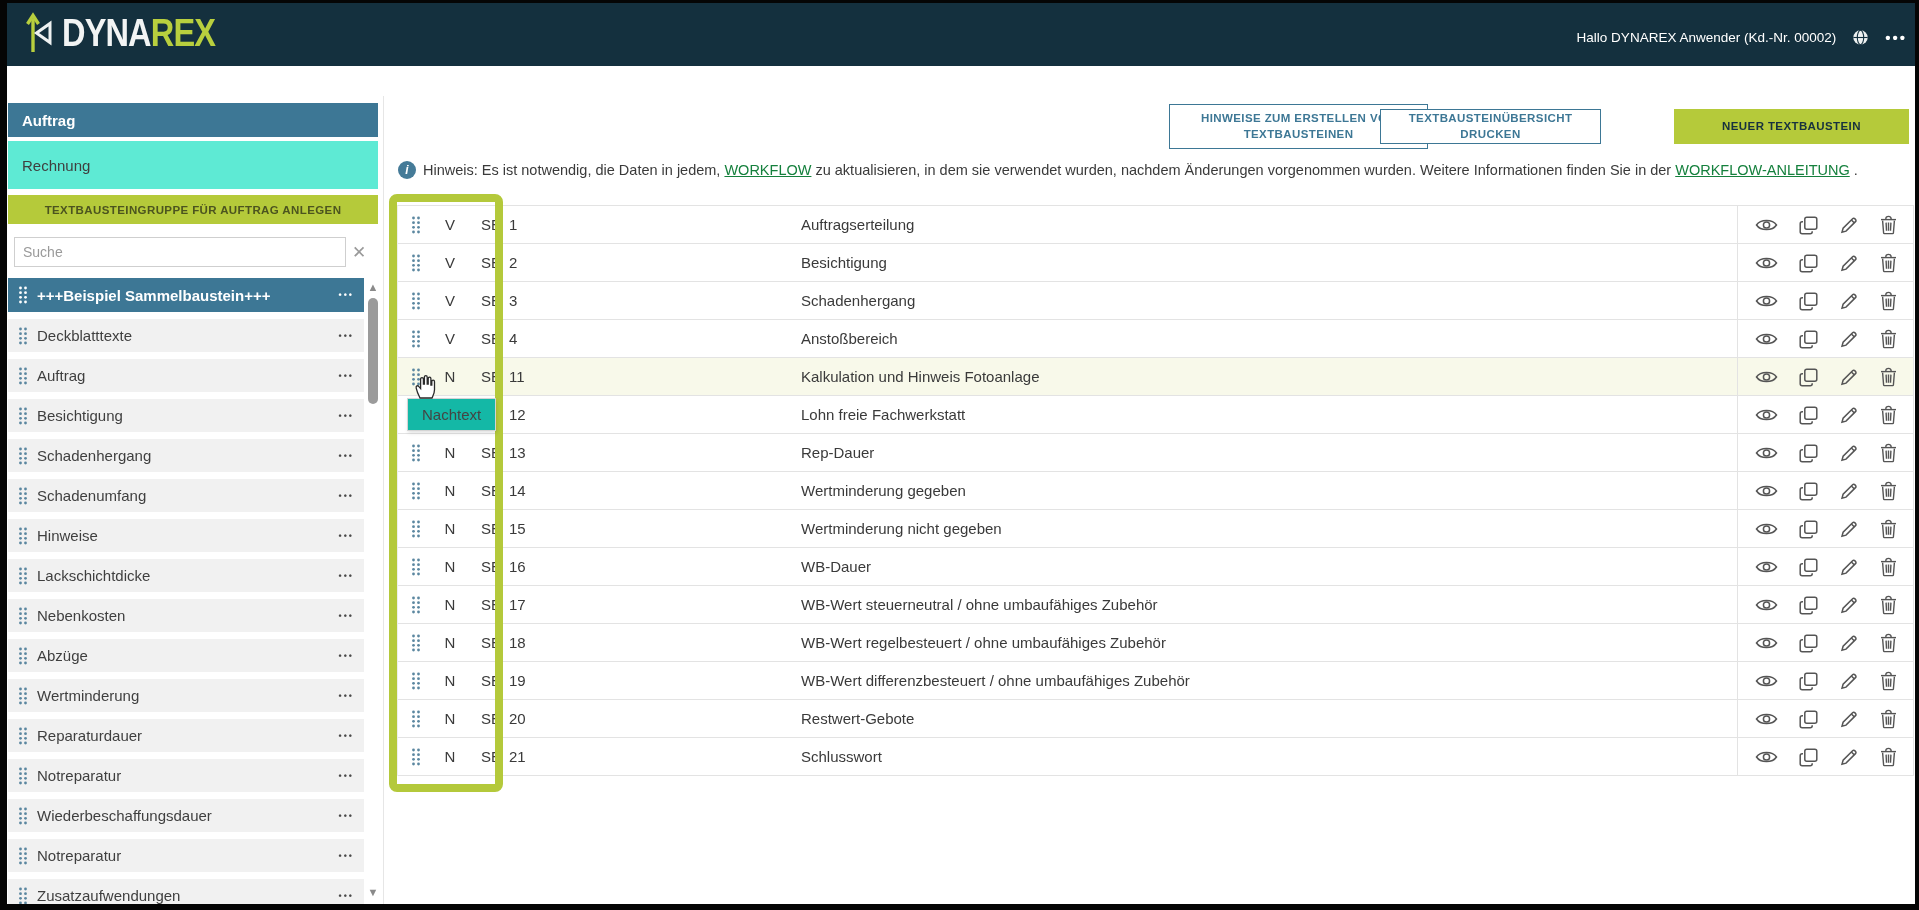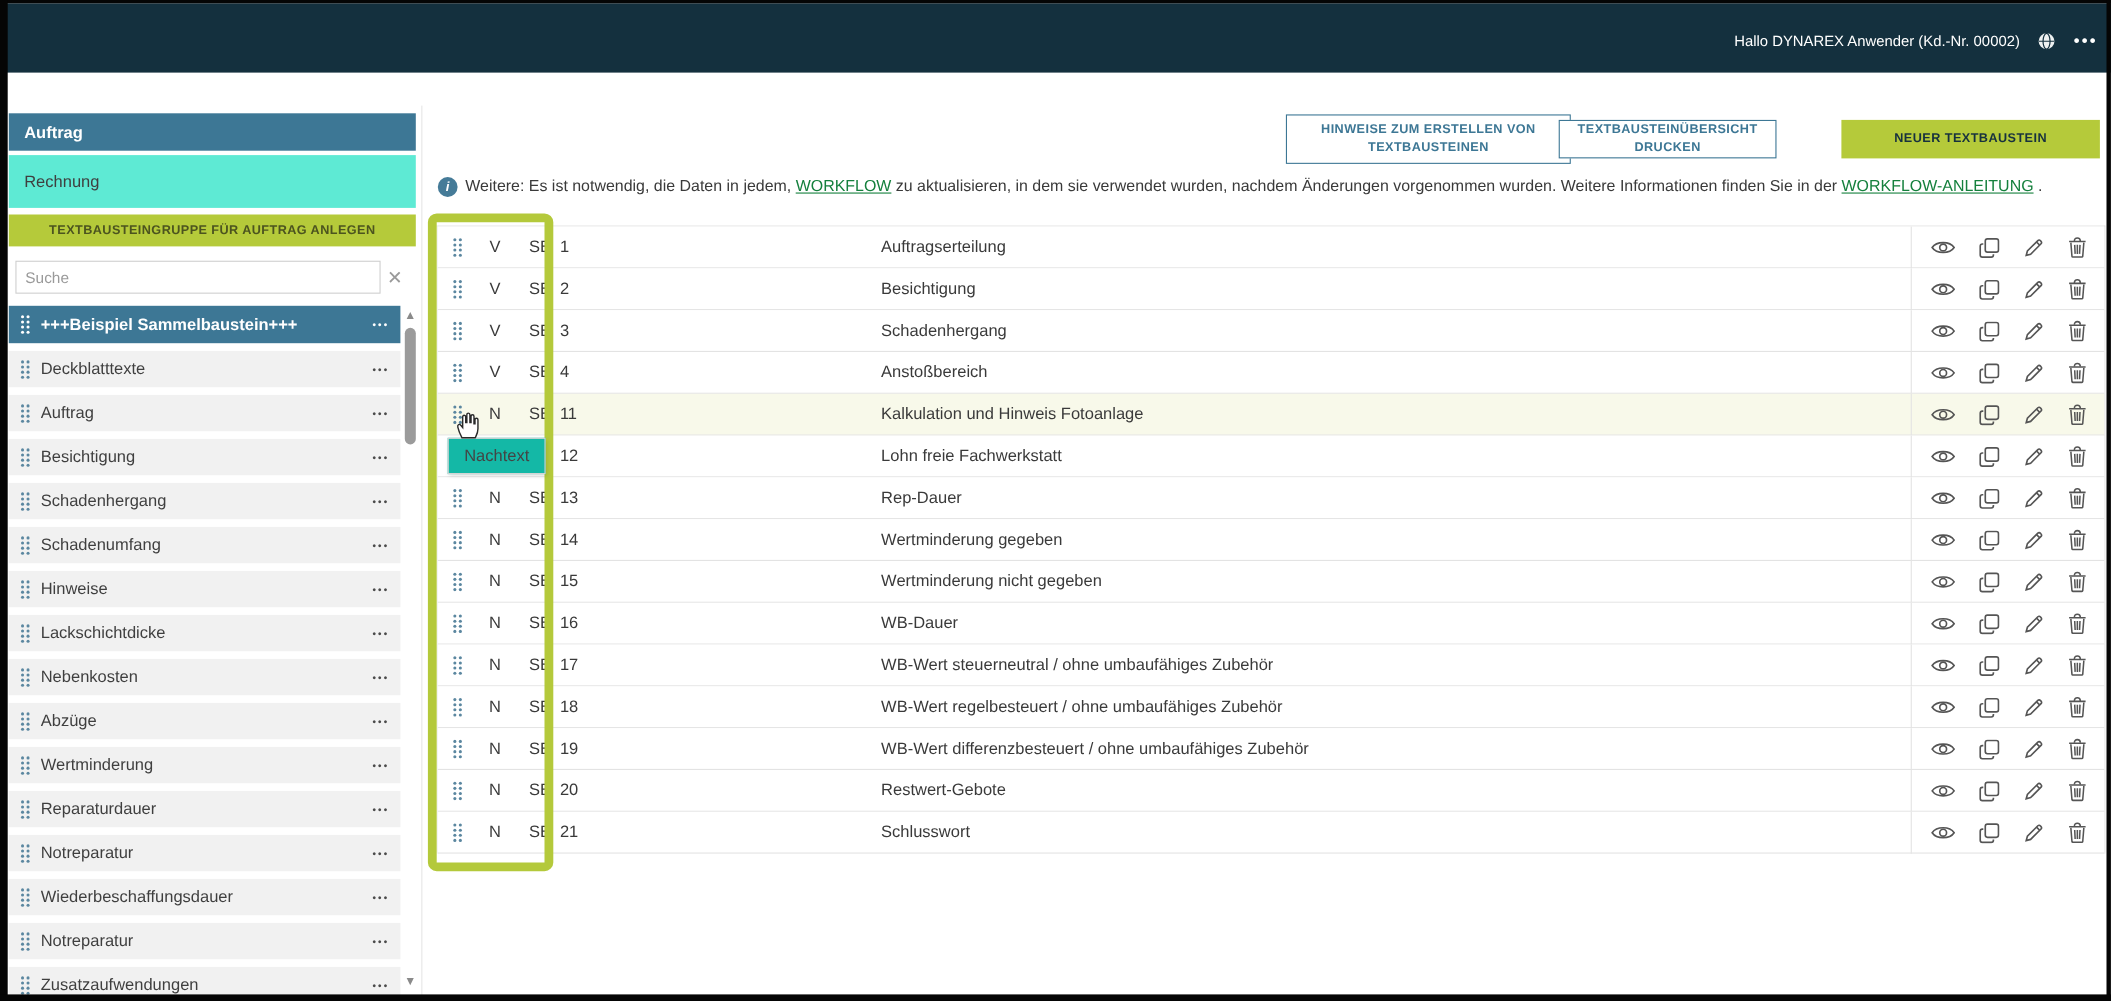--- a/index.html
+++ b/index.html
@@ -55,21 +55,21 @@
   #sb-scroll-up{position:absolute;left:367px;top:281px;width:12px;height:12px;color:#8a8a8a;font-size:11px;line-height:12px;text-align:center;cursor:pointer;}
   #sb-scroll-thumb{position:absolute;left:368px;top:298px;width:10px;height:106px;background:#9b9b9b;border-radius:5px;cursor:pointer;}
   #sb-scroll-down{position:absolute;left:367px;top:886px;width:12px;height:12px;color:#8a8a8a;font-size:11px;line-height:12px;text-align:center;cursor:pointer;}
   #sidebar-divider{position:absolute;left:383px;top:96px;width:1px;height:814px;background:#e6e6e6;}
 
   
   .mbtn{position:absolute;display:flex;align-items:center;justify-content:center;text-align:center;
     font-size:11.5px;font-weight:700;letter-spacing:.4px;cursor:pointer;line-height:1.35;}
   .mbtn.outline{background:#fff;border:1px solid #3d7795;color:#3d7795;}
   #btn-hints{left:1169px;top:104px;width:259px;height:45px;padding:0 20px;}
-  #btn-print{left:1417px;top:109px;width:198px;height:35px;}
+  #btn-print{left:1380px;top:109px;width:221px;height:35px;}
   #btn-new{left:1674px;top:109px;width:235px;height:35px;background:#b5ca3a;color:#17313e;}
 
   
   #hint-icon{position:absolute;left:398px;top:161px;width:18px;height:18px;border-radius:50%;background:#457b98;
     color:#fff;font-size:12px;font-weight:700;display:flex;align-items:center;justify-content:center;font-style:italic;}
   #hint-text{position:absolute;left:423px;top:162px;width:1480px;font-size:14.5px;color:#3a3a3a;white-space:nowrap;}
   #hint-text a{color:#15803d;text-decoration:underline;cursor:pointer;}
 
   
   #table{position:absolute;left:397px;top:205px;width:1517px;border-top:1px solid #e3e3e3;
@@ -93,20 +93,28 @@
   #tooltip{position:absolute;left:407px;top:398px;background:#14b8a6;border:1px solid #d4d4d4;
     box-shadow:1px 2px 4px rgba(0,0,0,.12);padding:7px 14px;font-size:15px;color:#444;z-index:50;}
   #cursor{position:absolute;left:412px;top:372px;z-index:60;}
 </style>
 </head>
 <body>
 
 <div id="page">
 
   <div id="topbar">
+    <div id="logo">
+      <svg width="32" height="42" viewBox="0 0 32 42">
+        <path d="M7 40 L7 7" stroke="#b8cf3e" stroke-width="3.4" fill="none"></path>
+        <path d="M1.5 12 L7 3.5 L12.5 12" stroke="#b8cf3e" stroke-width="3.4" fill="none"></path>
+        <path d="M10.5 21 L24 11.5 L24 30.5 Z" stroke="#eef1f1" stroke-width="3" fill="none"></path>
+      </svg>
+      <span id="logo-text"><span class="l1">DYNA</span><span class="l2">REX</span></span>
+    </div>
     <div id="user-area">
       <span id="greeting">Hallo DYNAREX Anwender (Kd.-Nr. 00002)</span>
       <svg width="17" height="17" viewBox="0 0 17 17">
         <circle cx="8.5" cy="8.5" r="7.2" fill="#eef1f1"></circle>
         <ellipse cx="8.5" cy="8.5" rx="3.2" ry="7.2" fill="none" stroke="#14303e" stroke-width="1.1"></ellipse>
         <path d="M1.3 8.5 L15.7 8.5" stroke="#14303e" stroke-width="1.1"></path>
       </svg>
       <span id="menu-dots">•••</span>
     </div>
   </div>
@@ -425,21 +433,21 @@
   <div id="sb-scroll-up">▲</div>
   <div id="sb-scroll-thumb"></div>
   <div id="sb-scroll-down">▼</div>
   <div id="sidebar-divider"></div>
 
   <div id="btn-hints" class="mbtn outline">HINWEISE ZUM ERSTELLEN VON TEXTBAUSTEINEN</div>
   <div id="btn-print" class="mbtn outline">TEXTBAUSTEINÜBERSICHT DRUCKEN</div>
   <div id="btn-new" class="mbtn">NEUER TEXTBAUSTEIN</div>
 
   <div id="hint-icon">i</div>
-  <div id="hint-text"><span>Weitere: Es ist notwendig, die Daten in jedem, </span><a>WORKFLOW</a><span> zu aktualisieren, in dem sie verwendet wurden, nachdem Änderungen vorgenommen wurden. Weitere Informationen finden Sie in der </span><a>WORKFLOW-ANLEITUNG</a><span> .</span></div>
+  <div id="hint-text"><span>Hinweis: Es ist notwendig, die Daten in jedem, </span><a>WORKFLOW</a><span> zu aktualisieren, in dem sie verwendet wurden, nachdem Änderungen vorgenommen wurden. Weitere Informationen finden Sie in der </span><a>WORKFLOW-ANLEITUNG</a><span> .</span></div>
 
   <div id="table">
   <div class="trow">
     <span class="drag">
   <svg width="10" height="18" viewBox="0 0 10 18">
     <g fill="#5b87a0">
       <circle cx="2.5" cy="2" r="1.4"></circle>
               <circle cx="7.5" cy="2" r="1.4"></circle>
       <circle cx="2.5" cy="6.7" r="1.4"></circle>
               <circle cx="7.5" cy="6.7" r="1.4"></circle>

